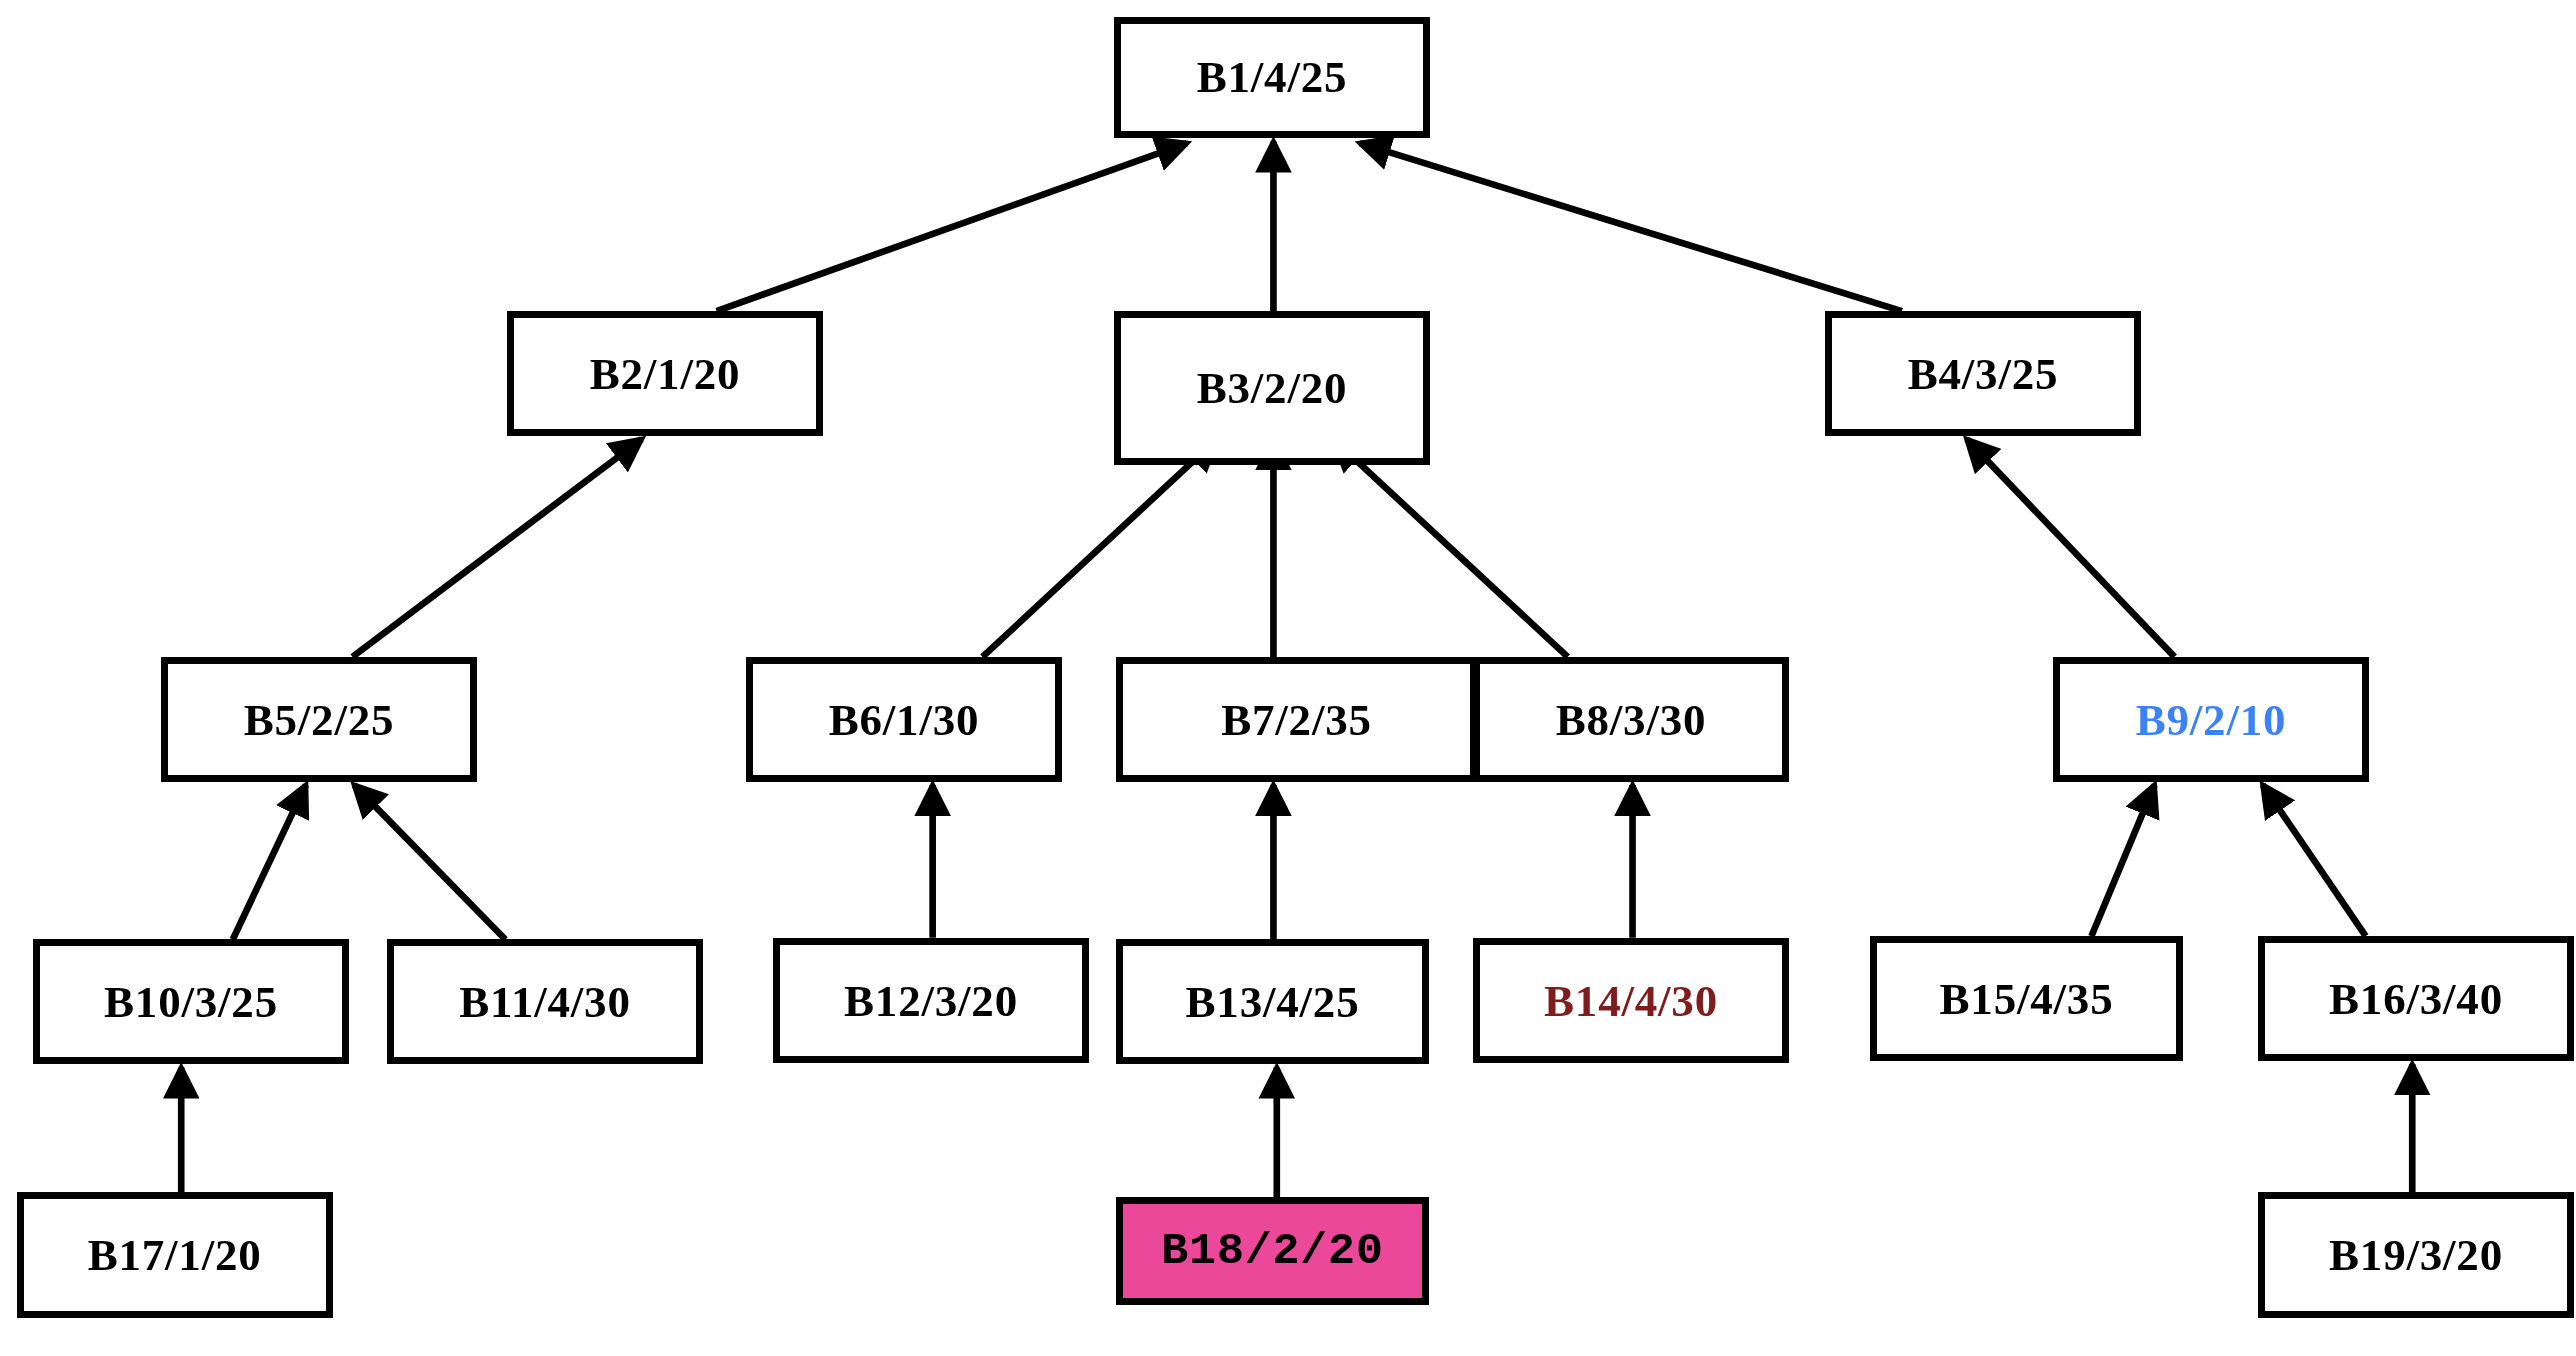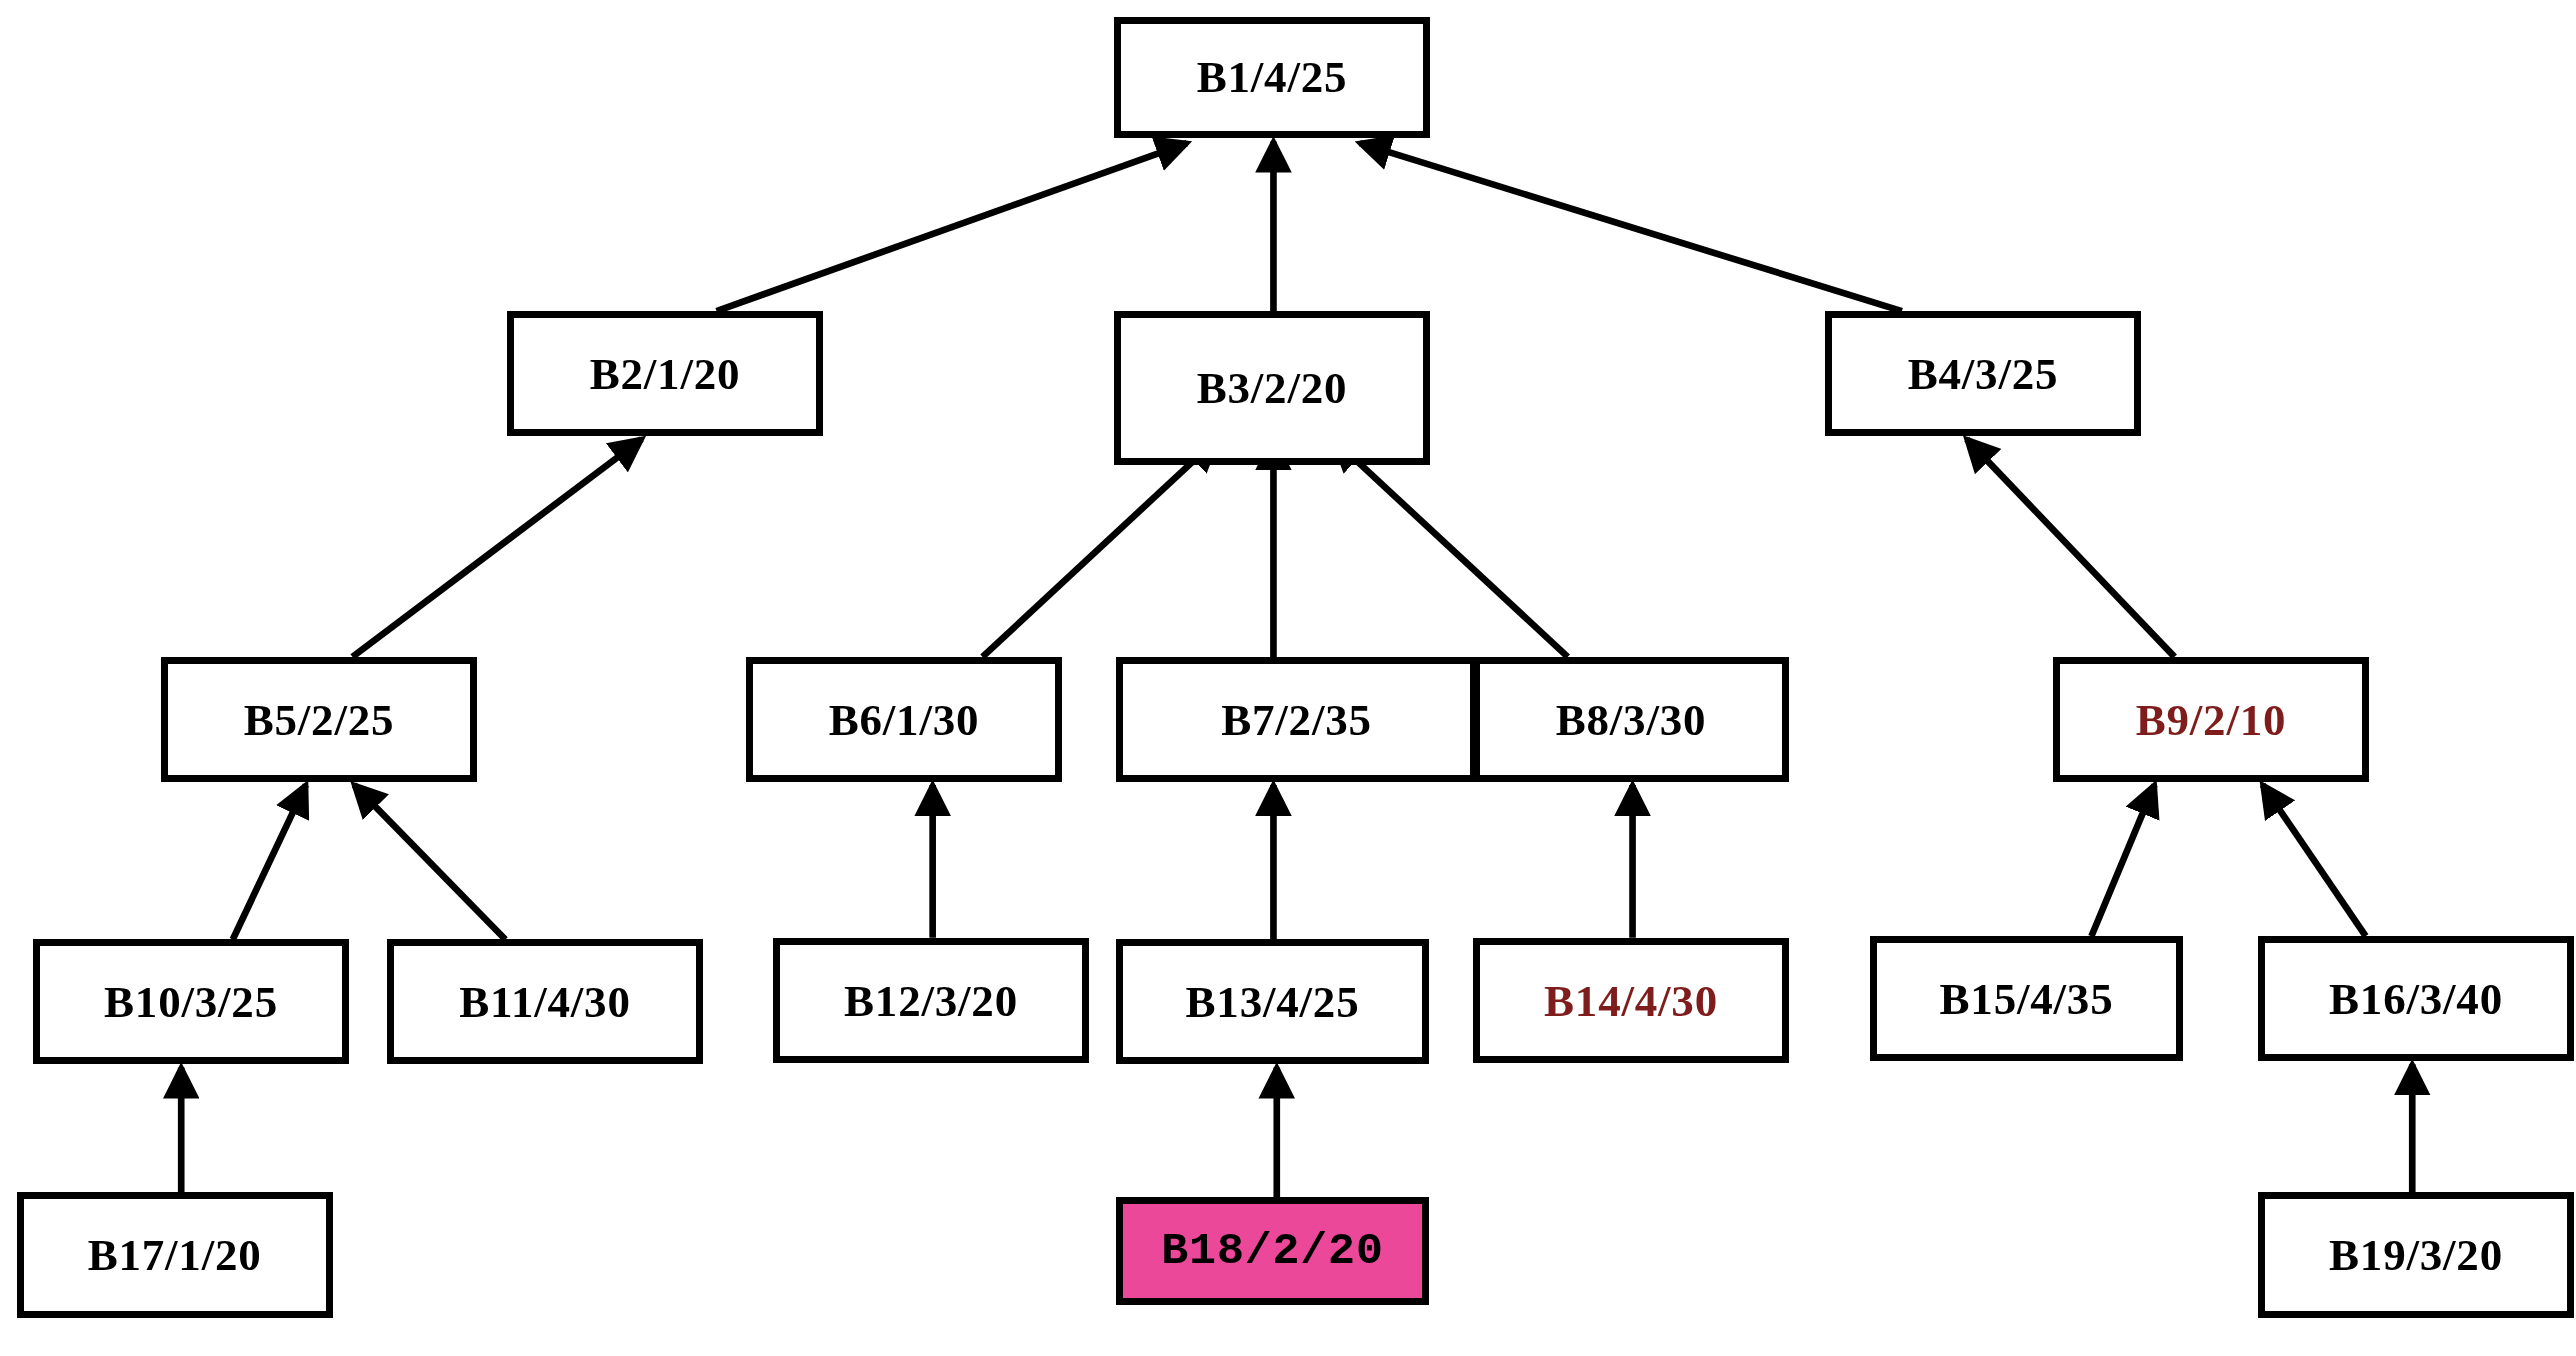--- a/index.html
+++ b/index.html
@@ -87,21 +87,21 @@
       <div class="node" style="left: 746px; top: 657px; width: 316px; height: 125px; border-color: rgb(0, 0, 0); background: rgb(255, 255, 255);">
         <span style="color: rgb(0, 0, 0);">B6/1/30</span>
       </div>
       <div class="node" style="left: 1116px; top: 657px; width: 361px; height: 125px; border-color: rgb(0, 0, 0); background: rgb(255, 255, 255);">
         <span style="color: rgb(0, 0, 0);">B7/2/35</span>
       </div>
       <div class="node" style="left: 1473px; top: 657px; width: 316px; height: 125px; border-color: rgb(0, 0, 0); background: rgb(255, 255, 255);">
         <span style="color: rgb(0, 0, 0);">B8/3/30</span>
       </div>
       <div class="node" style="left: 2053px; top: 657px; width: 316px; height: 125px; border-color: rgb(0, 0, 0); background: rgb(255, 255, 255);">
-        <span style="color: #7f1d1d;">B9/2/10</span>
+        <span style="color: #3b82f6;">B9/2/10</span>
       </div>
       <div class="node" style="left: 33px; top: 939px; width: 316px; height: 125px; border-color: rgb(0, 0, 0); background: rgb(255, 255, 255);">
         <span style="color: rgb(0, 0, 0);">B10/3/25</span>
       </div>
       <div class="node" style="left: 387px; top: 939px; width: 316px; height: 125px; border-color: rgb(0, 0, 0); background: rgb(255, 255, 255);">
         <span style="color: rgb(0, 0, 0);">B11/4/30</span>
       </div>
       <div class="node" style="left: 773px; top: 938px; width: 316px; height: 125px; border-color: rgb(0, 0, 0); background: rgb(255, 255, 255);">
         <span style="color: rgb(0, 0, 0);">B12/3/20</span>
       </div>

